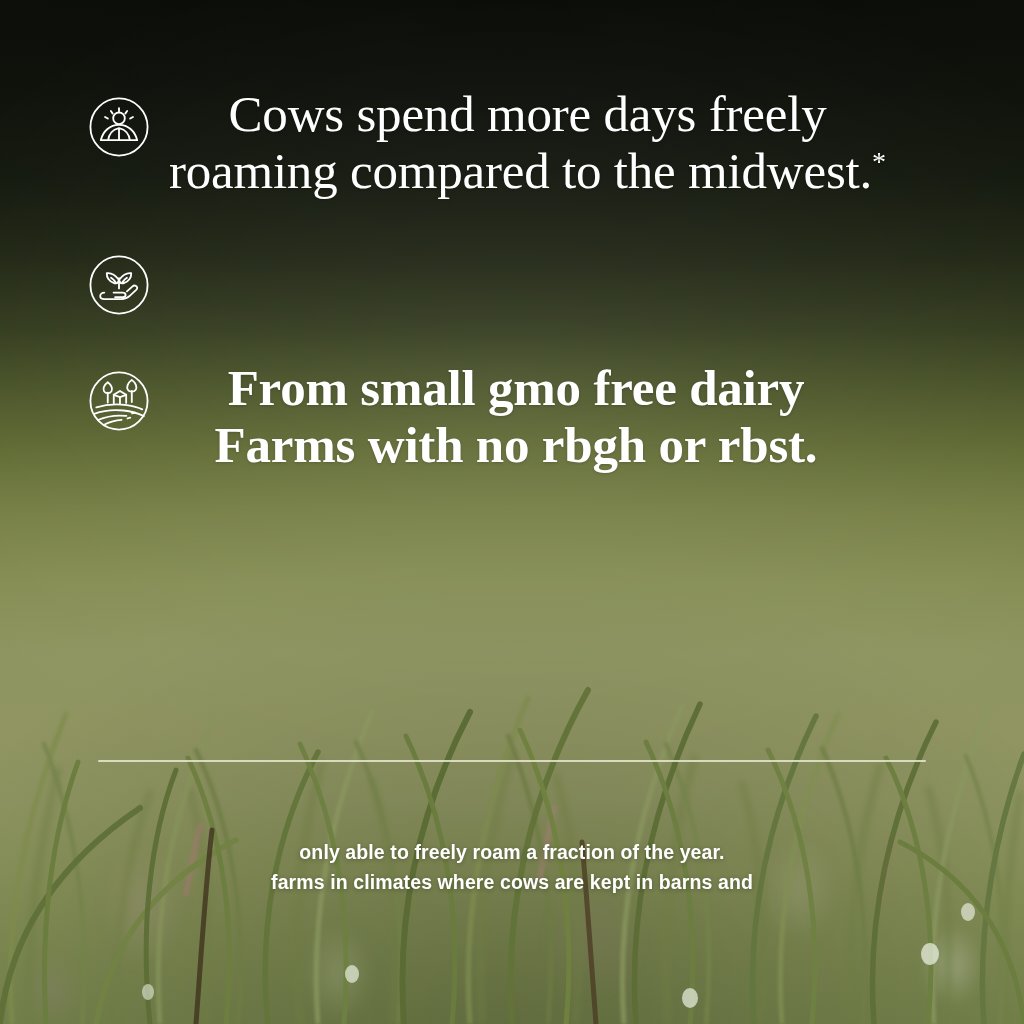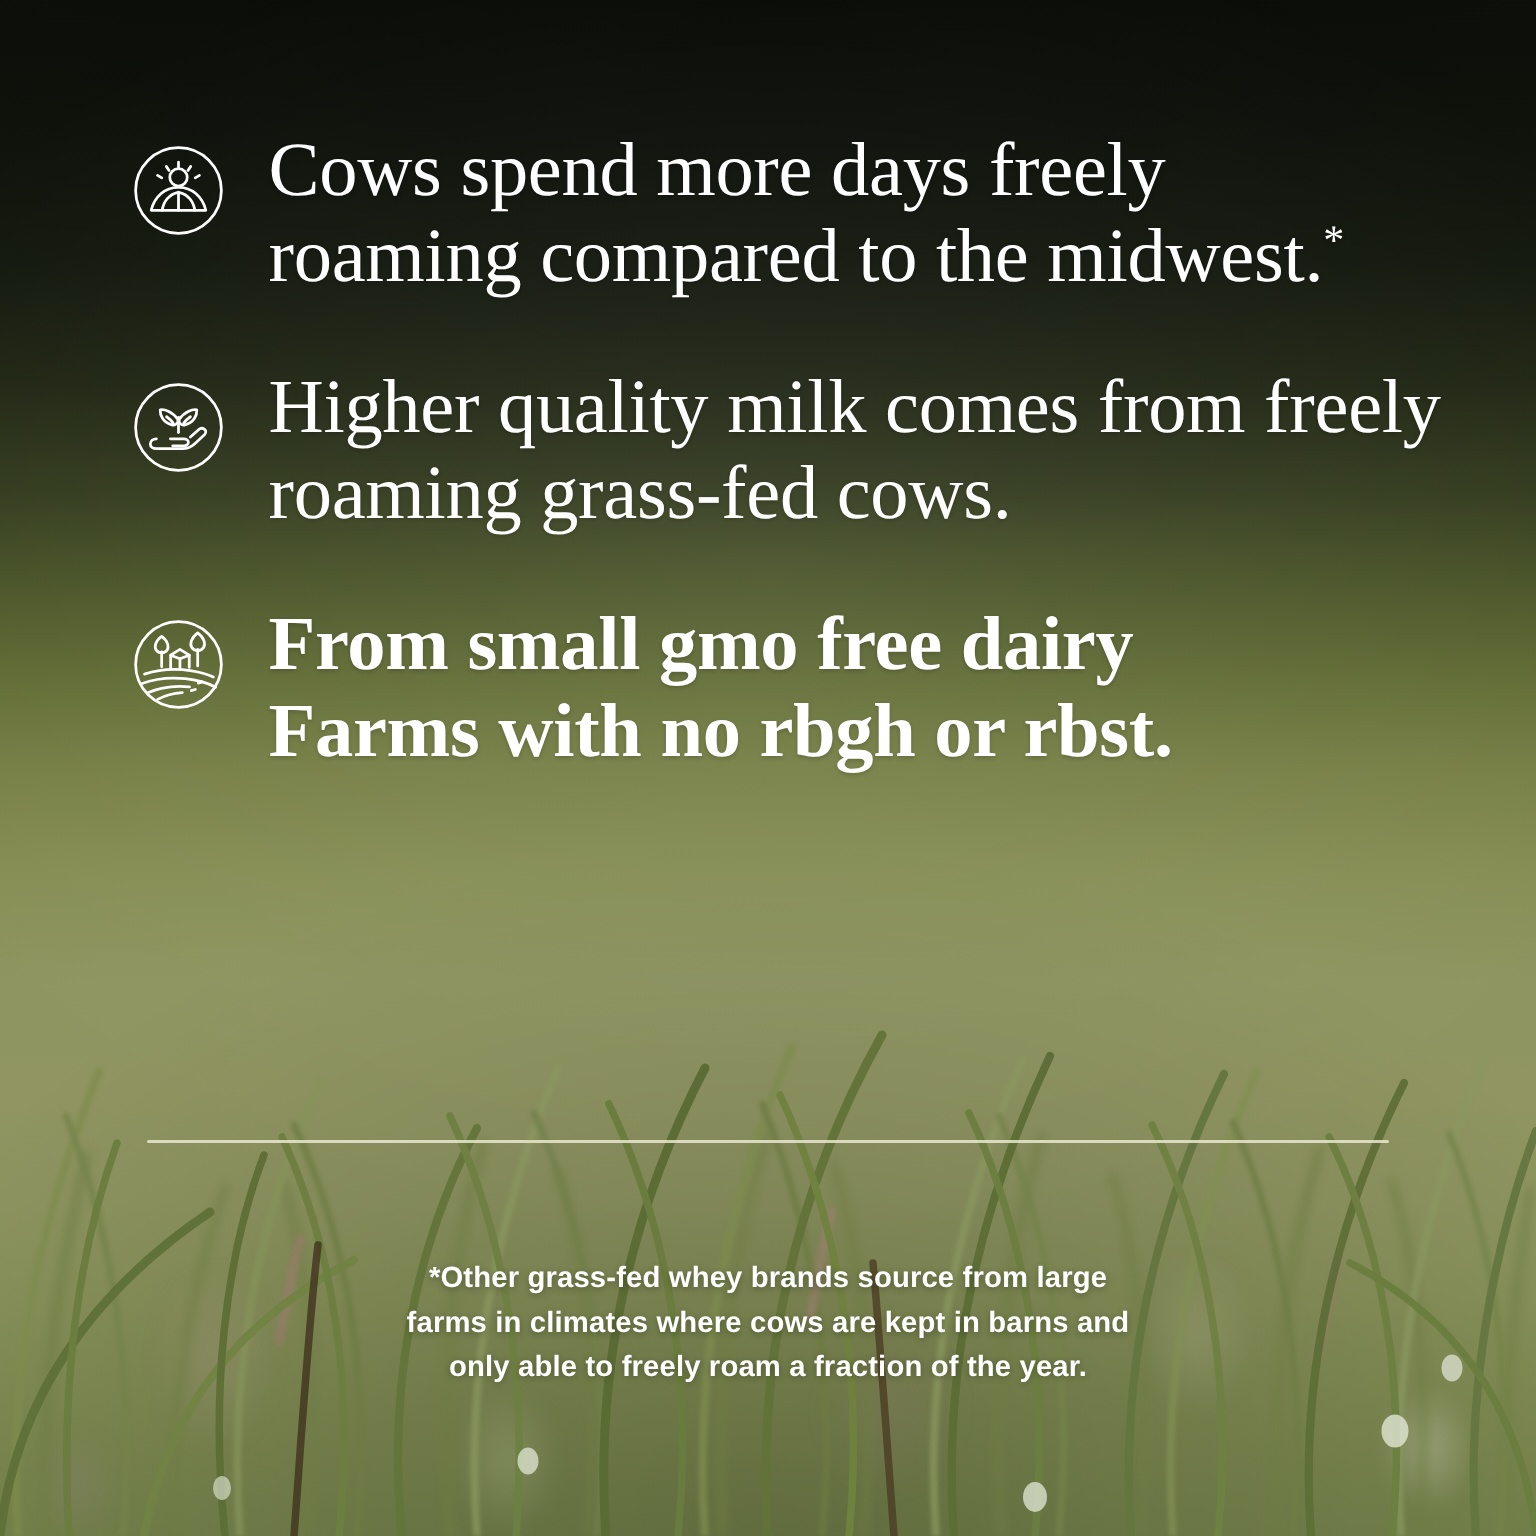--- a/index.html
+++ b/index.html
@@ -82,22 +82,23 @@
   .content{ position:relative; z-index:6; width:1024px; height:1024px; }
 
   .benefits{
     position:absolute;
     left:88px; top:86px; width:910px;
   }
 
   .benefit{
     display:flex;
     align-items:flex-start;
-    gap:29px;
+    gap:5px;
     margin-bottom:44px;
+    text-align:center;
   }
   .benefit:last-child{ margin-bottom:0;font-weight:bold; }
 
   .benefit-icon{
     flex:0 0 auto;
     width:62px; height:62px;
     margin-top:10px;
   }
   .benefit-icon svg{ display:block; width:62px; height:62px; }
 
@@ -258,23 +259,20 @@
             <circle cx="32" cy="32" r="29.5"></circle>
             <path d="M32 35.5 L 32 25"></path>
             <path d="M31.6 26.4 C 27.4 20.6 22.2 19.4 19.4 19.8 C 19.2 23.6 21.4 28.6 27.4 30.2 C 29.4 30.7 31 29.4 31.6 28 Z"></path>
             <path d="M32.4 26.4 C 36.6 20.6 41.8 19.4 44.6 19.8 C 44.8 23.6 42.6 28.6 36.6 30.2 C 34.6 30.7 33 29.4 32.4 28 Z"></path>
             <path d="M23.8 24.6 C 25.6 25.8 27.2 27.4 28.4 29"></path>
             <path d="M40.2 24.6 C 38.4 25.8 36.8 27.4 35.6 29"></path>
             <path d="M16.8 39.8 C 14.4 39.8 12.6 41.4 12.6 43.4 C 12.6 45.4 14.4 46.6 16.8 46.6 L 34.6 46.6 C 38 46.6 41 45.2 43.4 43 L 50 36.8 C 51.2 35.6 51 33.8 49.6 33 C 48.4 32.3 47 32.5 46 33.4 L 40.2 38.6"></path>
             <path d="M26.4 39.8 L 35.6 39.8 C 37.4 39.8 38.8 40.8 38.8 42.2 C 38.8 43.6 37.4 44.6 35.6 44.6 L 28 44.6"></path>
           </svg>
         </div>
-        <div class="benefit-text">
-          <span>Higher quality milk comes from freely roaming grass-fed cows.</span><span class="sup"></span>
-        </div>
       </div>
 
       <div class="benefit b3">
         <div class="benefit-icon">
           <svg viewBox="0 0 64 64" fill="none" stroke="#ffffff" stroke-width="1.9" stroke-linecap="round" stroke-linejoin="round">
             <circle cx="32" cy="32" r="29.5"></circle>
 
             <path d="M20.4 33.6 L 20.4 23.4"></path>
             <path d="M20.4 24 C 16.8 24 15.2 21 16.4 17.6 C 17.2 15.2 19 13.6 20.4 12.6 C 21.8 13.6 23.6 15.2 24.4 17.6 C 25.6 21 24 24 20.4 24 Z"></path>
 
@@ -296,19 +294,18 @@
         <div class="benefit-text">
           <span>From small gmo free dairy Farms with no rbgh or rbst.</span><span class="sup"></span>
         </div>
       </div>
 
     </div>
 
     <div class="divider"></div>
 
     <div class="footnote">
-      <span>*Other grass-fed whey brands source from large</span>
+      <span>only able to freely roam a fraction of the year.</span>
       <span>farms in climates where cows are kept in barns and</span>
-      <span>only able to freely roam a fraction of the year.</span>
     </div>
 
   </div>
 </div>
 
 </body></html>

